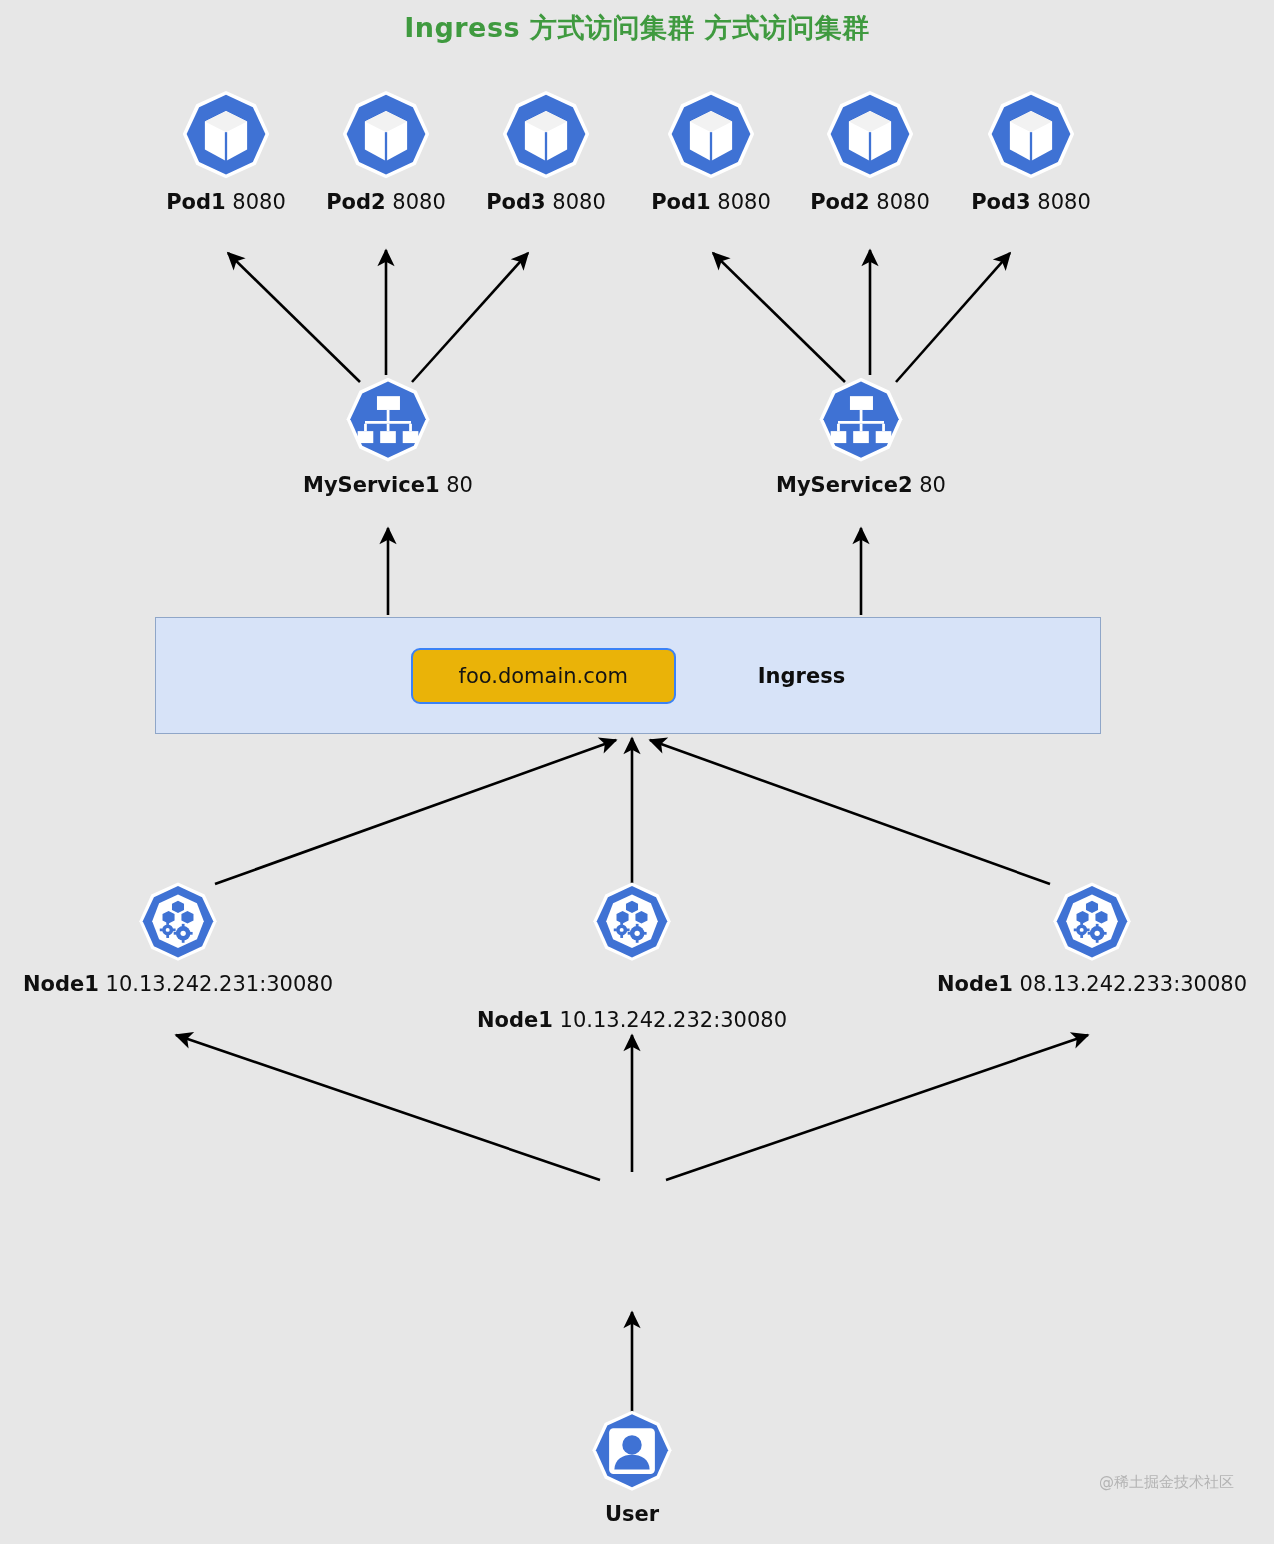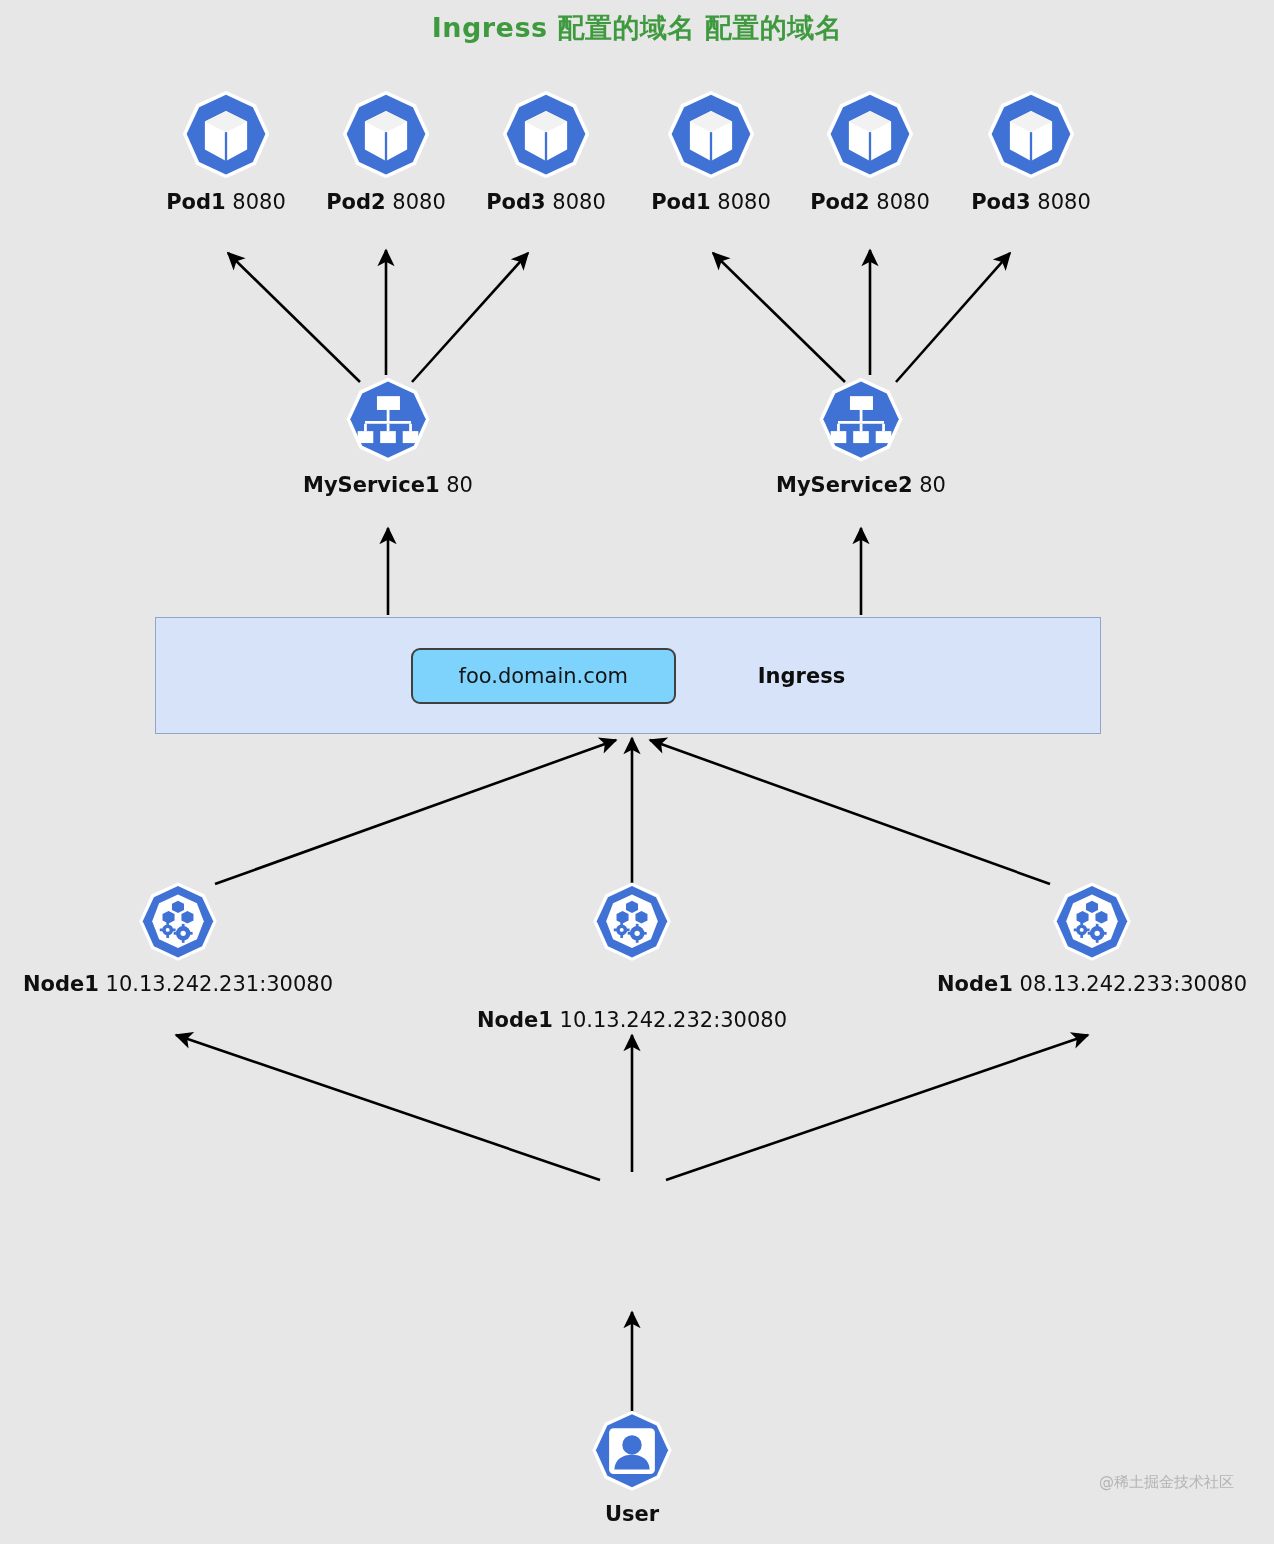--- a/index.html
+++ b/index.html
@@ -93,22 +93,22 @@
     justify-content: center;
   }
   #ingress-band .band-inner {
     display: flex;
     align-items: center;
     justify-content: center;
     gap: 82px;
     width: 100%;
   }
   .domain-box {
-    background: #7dd3fc;
-    border: 2px solid #404040;
+    background: #eab308;
+    border: 2px solid #3b82f6;
     border-radius: 9px;
     min-width: 265px;
     height: 56px;
     display: flex;
     align-items: center;
     justify-content: center;
     font-size: 21px;
     color: #141414;
     box-sizing: border-box;
   }
@@ -129,21 +129,21 @@
     white-space: nowrap;
   }
 </style>
 </head>
 <body>
 
 <div id="diagram-root">
 
   <div id="page-title">
     <span class="t-en">Ingress</span>
-    <span class="t-cn">配置的域名 配置的域名</span>
+    <span class="t-cn">方式访问集群 方式访问集群</span>
   </div>
 
   <svg id="edge-layer" viewBox="0 0 1274 1544" width="1274" height="1544" xmlns="http://www.w3.org/2000/svg">
     <defs>
       <marker id="arrow" viewBox="0 0 12 12" refX="10.5" refY="6" markerWidth="7.5" markerHeight="7.5" orient="auto-start-reverse">
         <path d="M 0.5 0.7 L 11.5 6 L 0.5 11.3 L 3.2 6 Z" fill="#000"></path>
       </marker>
     </defs>
     <g stroke="#000" stroke-width="2.6" fill="none" marker-end="url(#arrow)">
 

